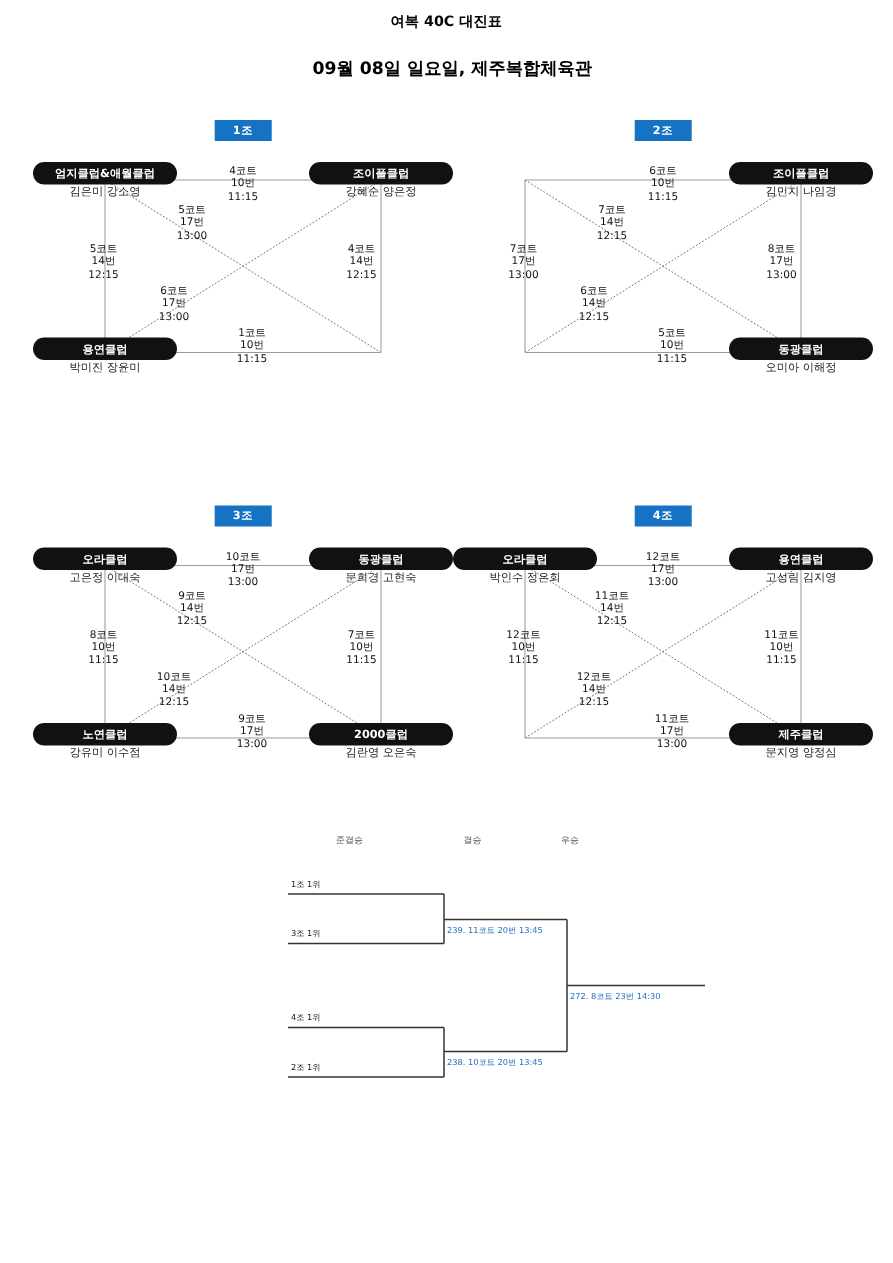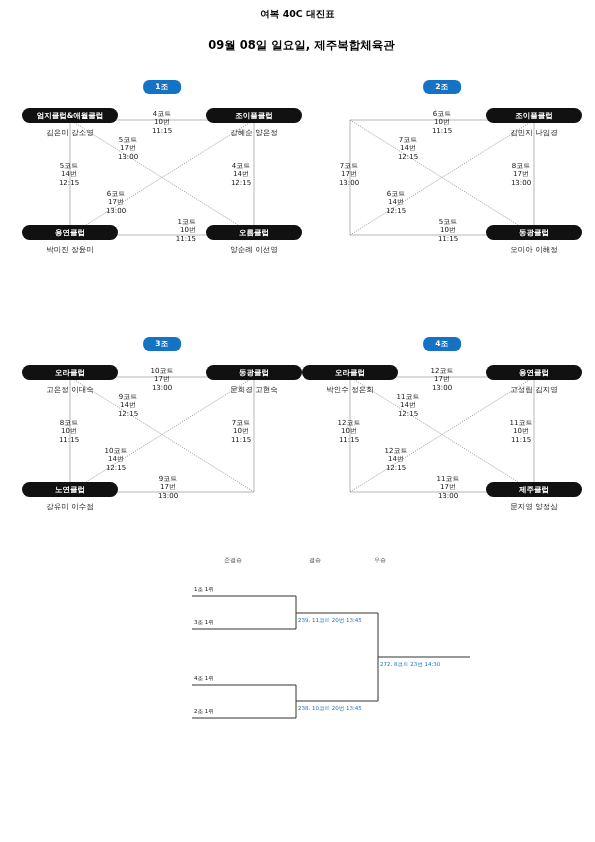--- a/index.html
+++ b/index.html
@@ -17,36 +17,36 @@
   }
   .subtitle{
     position:absolute;left:0;right:0;top:38px;text-align:center;
     font-size:11.5px;font-weight:700;padding-left:8px;
   }
 
   
   .group{position:absolute;width:280px;height:190px;}
   .badge{
     position:absolute;left:50%;transform:translateX(-50%);top:0;
-    background:#1673c4;color:#fff;border-radius:6px;
+    background:#1673c4;color:#fff;border-radius:0;
     font-size:7.5px;font-weight:700;
     padding:3px 12px 3px 12px;line-height:1;
     letter-spacing:.5px;
   }
 
   .team{position:absolute;width:96px;}
   .team .pill{
     background:#111111;color:#ffffff;border-radius:9px;
     font-size:7.5px;font-weight:700;text-align:center;
     padding:3px 4px;line-height:1.25;min-height:10px;
     box-sizing:border-box;
   }
   .team .players{
     text-align:center;font-size:7.5px;color:#1a1a1a;
-    margin-top:5px;line-height:1.2;
+    margin-top:0;line-height:1.2;
   }
   .team.tl{left:0;top:28px;}
   .team.tr{right:0;top:28px;}
   .team.bl{left:0;top:145px;}
   .team.br{right:0;top:145px;}
 
   
   .lines{position:absolute;left:0;top:0;width:280px;height:190px;}
 
   .mlabel{
@@ -87,41 +87,37 @@
       <div class="players">김은미 강소영</div>
     </div>
     <div class="team tr">
       <div class="pill">조이플클럽</div>
       <div class="players">강혜순 양은정</div>
     </div>
     <div class="team bl">
       <div class="pill">용연클럽</div>
       <div class="players">박미진 장윤미</div>
     </div>
-    <div class="team br">
-      <div class="pill">오름클럽</div>
-      <div class="players">양순례 이선영</div>
-    </div>
 
     <div class="mlabel" style="left:110px;top:30px;width:60px;">
       <div>4코트</div>
       <div>10번</div>
       <div>11:15</div>
     </div>
     <div class="mlabel" style="left:18px;top:82px;width:58px;">
       <div>5코트</div>
       <div>14번</div>
       <div>12:15</div>
     </div>
     <div class="mlabel" style="left:190px;top:82px;width:58px;">
       <div>4코트</div>
       <div>14번</div>
       <div>12:15</div>
     </div>
-    <div class="mlabel" style="left:118px;top:138px;width:56px;text-align:right;">
+    <div class="mlabel" style="left:118px;top:138px;width:56px;">
       <div>1코트</div>
       <div>10번</div>
       <div>11:15</div>
     </div>
     <div class="mlabel" style="left:78px;top:56px;width:56px;">
       <div>5코트</div>
       <div>17번</div>
       <div>13:00</div>
     </div>
     <div class="mlabel" style="left:66px;top:110px;width:56px;">
@@ -201,20 +197,24 @@
       <div class="players">고은정 이대숙</div>
     </div>
     <div class="team tr">
       <div class="pill">동광클럽</div>
       <div class="players">문희경 고현숙</div>
     </div>
     <div class="team bl">
       <div class="pill">노연클럽</div>
       <div class="players">강유미 이수점</div>
     </div>
+    <div class="team br">
+      <div class="pill">2000클럽</div>
+      <div class="players">김란영 오은숙</div>
+    </div>
 
     <div class="mlabel" style="left:110px;top:30px;width:60px;">
       <div>10코트</div>
       <div>17번</div>
       <div>13:00</div>
     </div>
     <div class="mlabel" style="left:18px;top:82px;width:58px;">
       <div>8코트</div>
       <div>10번</div>
       <div>11:15</div>

